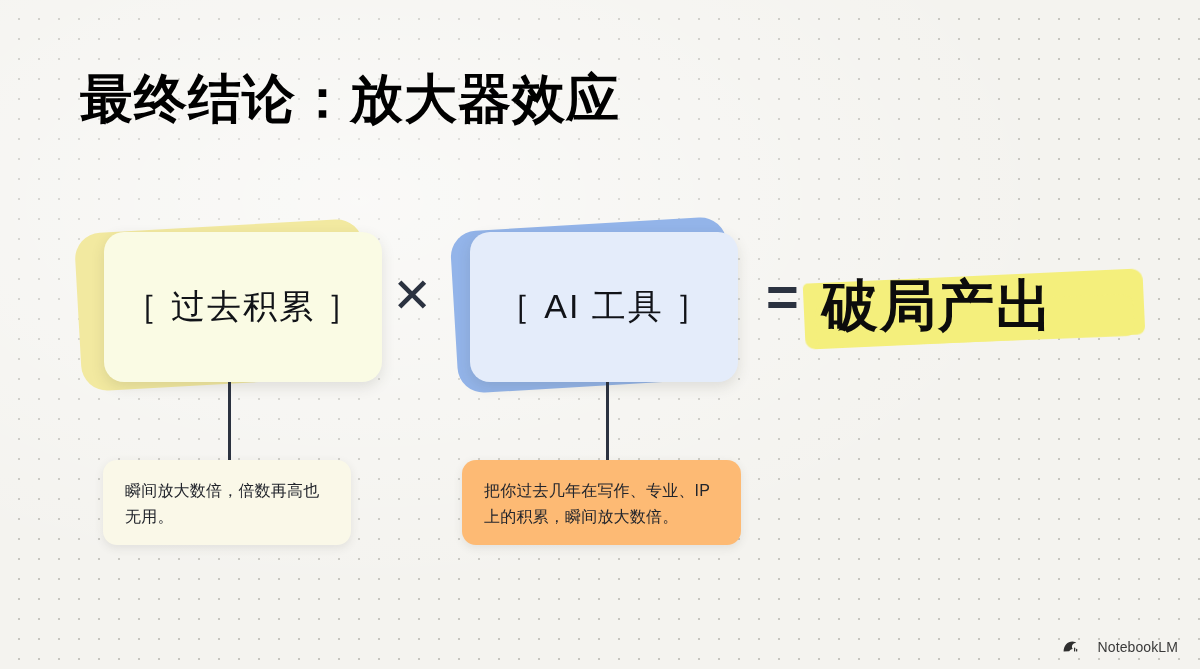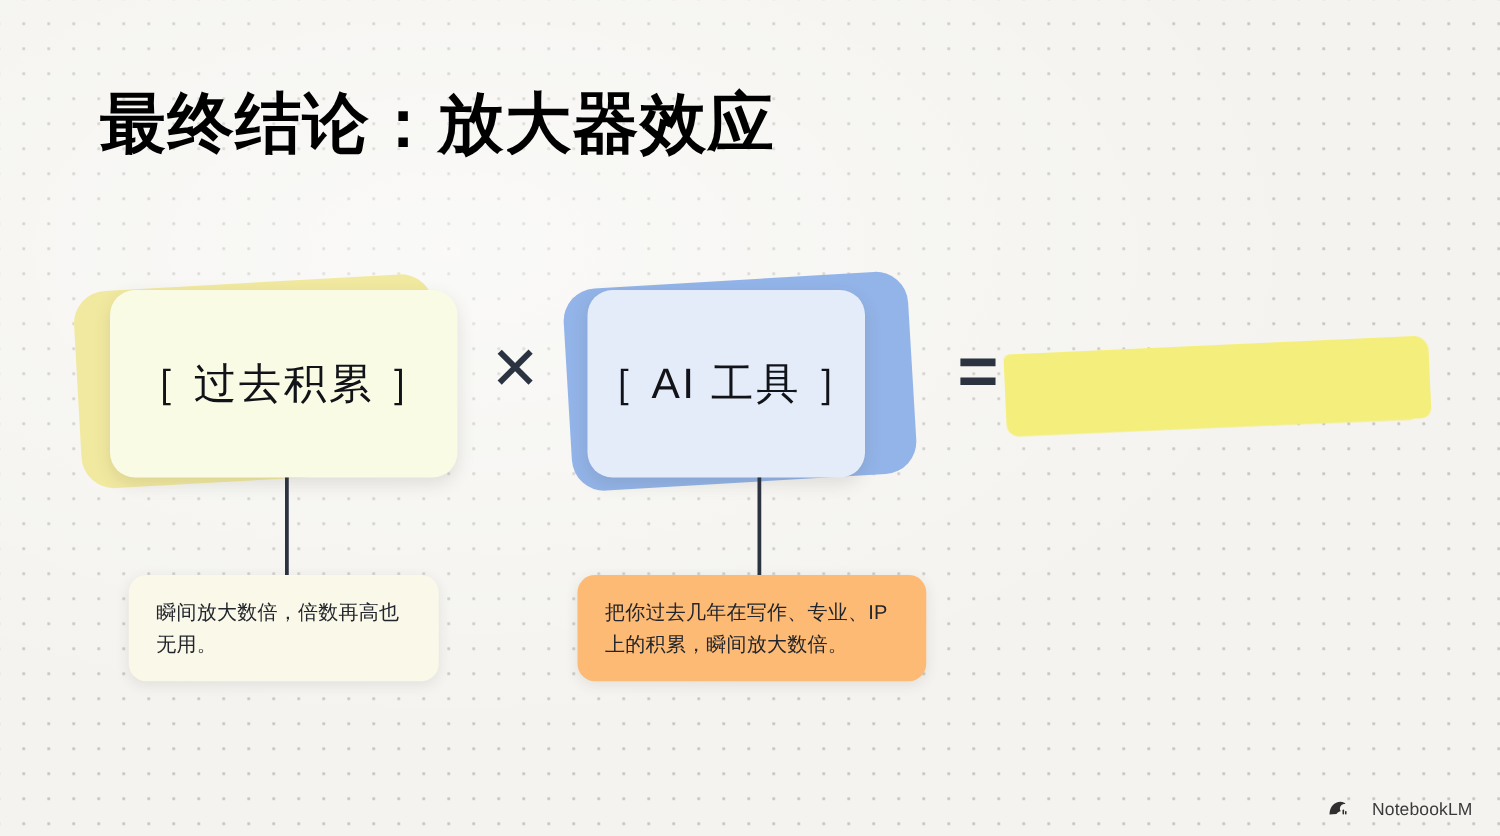--- a/index.html
+++ b/index.html
@@ -40,22 +40,22 @@
   }
 
   
   .equation{
     position:absolute;
     left:0; top:232px;
     width:1200px; height:160px;
   }
 
   .card-wrap{ position:absolute; top:0; }
-  .card-wrap.one{ left:88px; width:278px; height:150px; }
-  .card-wrap.two{ left:470px; width:222px; height:150px;text-align:right; }
+  .card-wrap.one{ left:104px; width:278px; height:150px; }
+  .card-wrap.two{ left:470px; width:268px; height:150px;text-align:right; }
 
   .card-back{
     position:absolute;
     border-radius:26px;
   }
   .card-back.yellow{
     left:-26px; top:-6px;
     width:288px; height:158px;
     background:#f2e9a0;
     transform:rotate(-3.2deg);
@@ -204,20 +204,21 @@
     <div class="card-front ice">
       <span class="card-label">［ AI 工具 ］</span>
     </div>
   </div>
 
   <div class="op equals">=</div>
 
   <div class="result">
     <div class="marker"></div>
     <div class="marker second"></div>
+    <span class="result-text">破局产出</span>
   </div>
 </div>
 
 <div class="connector one"></div>
 <div class="connector two"></div>
 
 <div class="callout one">
   <div class="callout-text">瞬间放大数倍，倍数再高也无用。</div>
 </div>
 

